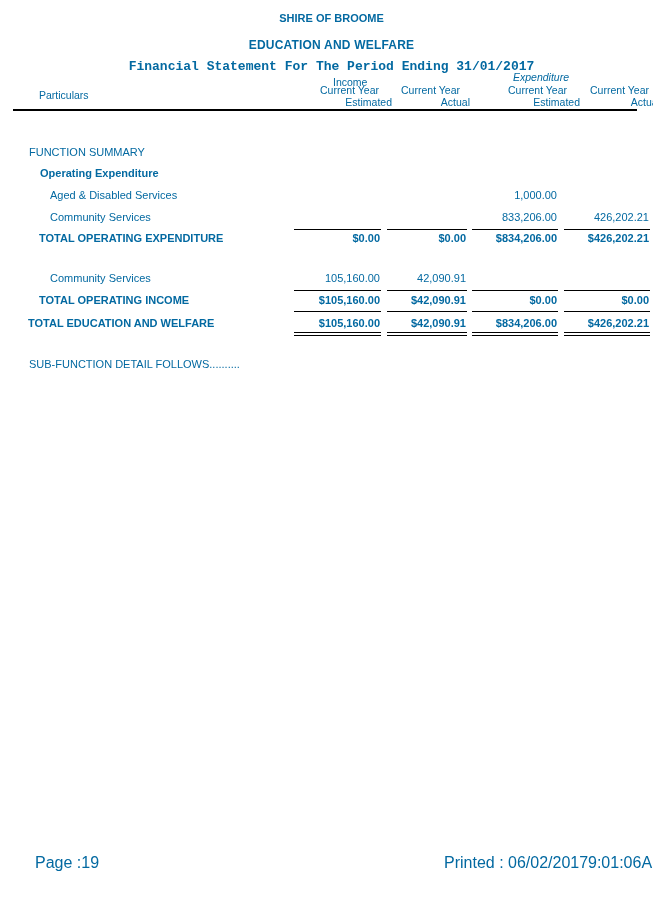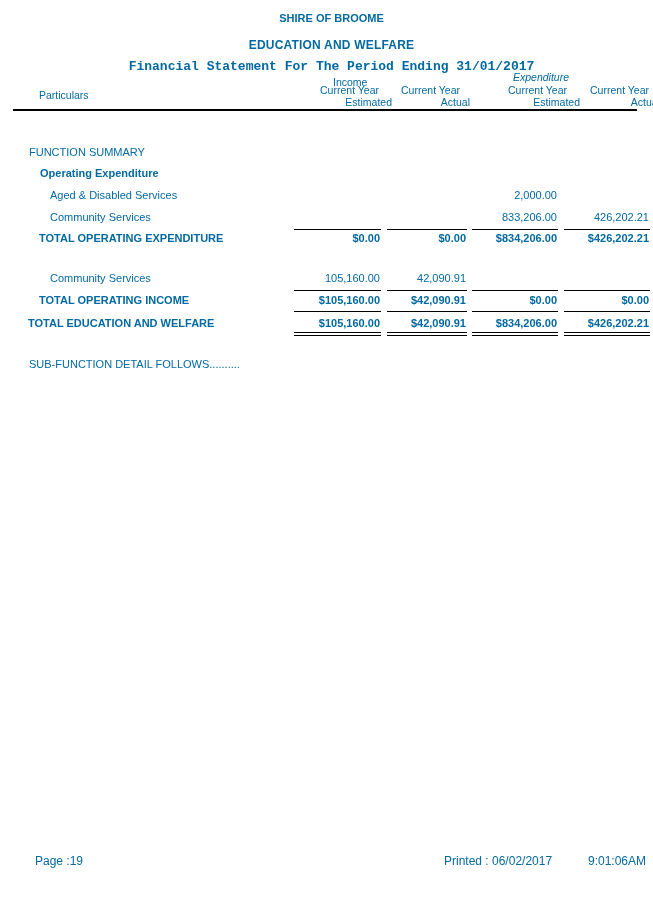--- a/index.html
+++ b/index.html
@@ -43,21 +43,21 @@
   
   .rule-row { position:absolute; left:0; width:653px; height:1px; }
   .seg { position:absolute; top:0; height:1px; background:#000; }
   .s1 { left:294px; width:87px; }
   .s2 { left:387px; width:80px; }
   .s3 { left:472px; width:86px; }
   .s4 { left:564px; width:86px; }
 
   #note { left:29px; top:358px; font-size:11px; }
 
-  .foot { top:854px; font-size:12px; }
+  .foot { top:854px; font-size:16px; }
   #f-page    { left:35px; }
   #f-printed { left:444px; }
   #f-time    { left:588px; }
 </style>
 </head>
 <body>
 
 <div id="page">
 
   <div id="t-org" class="abs title">SHIRE OF BROOME</div>
@@ -81,21 +81,21 @@
   <div class="row bold" style="top:167px">
     <span class="lbl i40">Operating Expenditure</span>
   </div>
 
   <div class="row" style="top:146px">
     <span class="lbl i29">FUNCTION SUMMARY</span>
   </div>
 
   <div class="row" style="top:189px">
     <span class="lbl i50">Aged &amp; Disabled Services</span>
-    <span class="v v3">2,000.00</span>
+    <span class="v v3">1,000.00</span>
   </div>
 
   <div class="row" style="top:211px">
     <span class="lbl i50">Community Services</span>
     <span class="v v3">833,206.00</span>
     <span class="v v4">426,202.21</span>
   </div>
 
   <div class="rule-row" style="top:229px">
     <span class="seg s1"></span>

